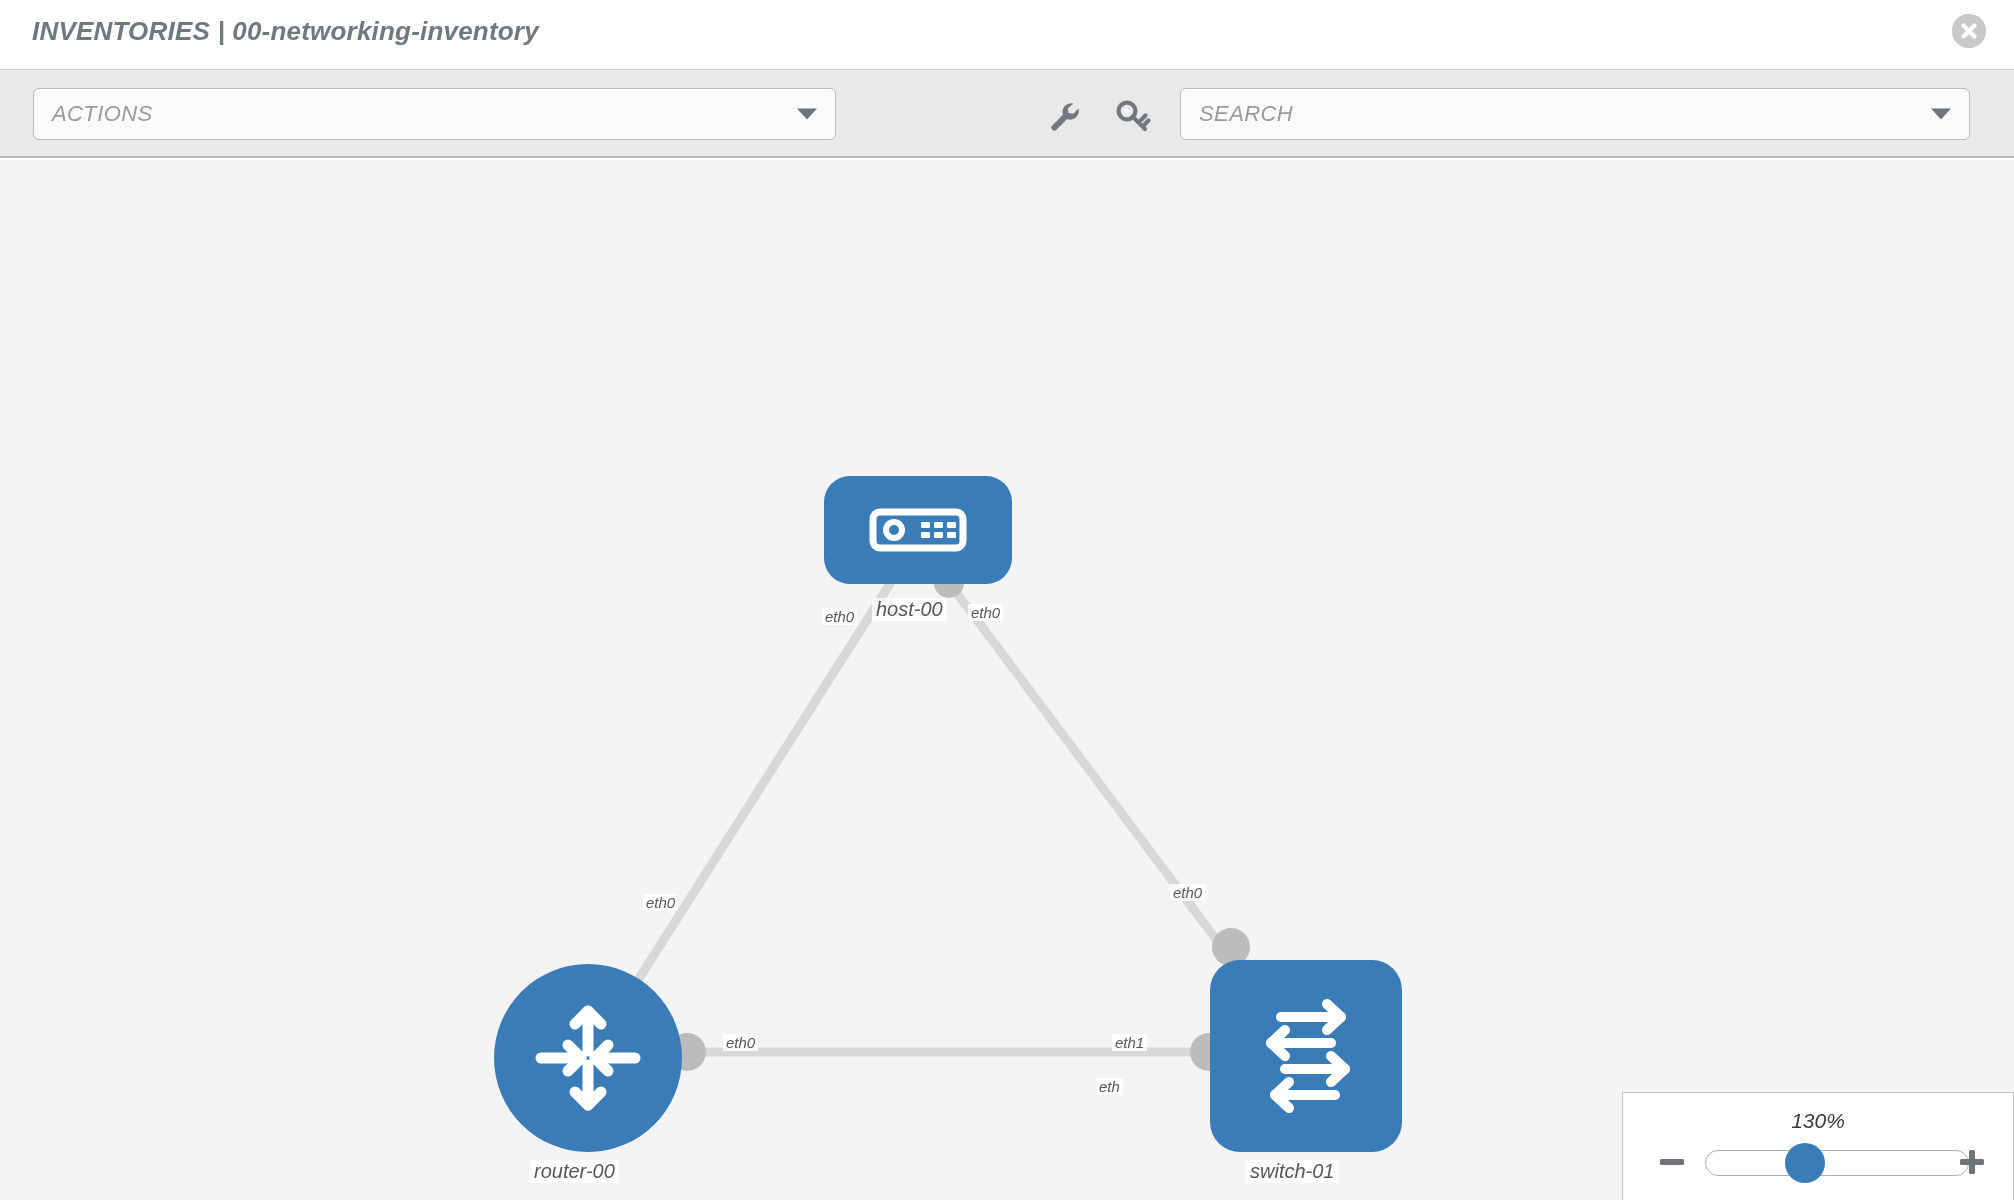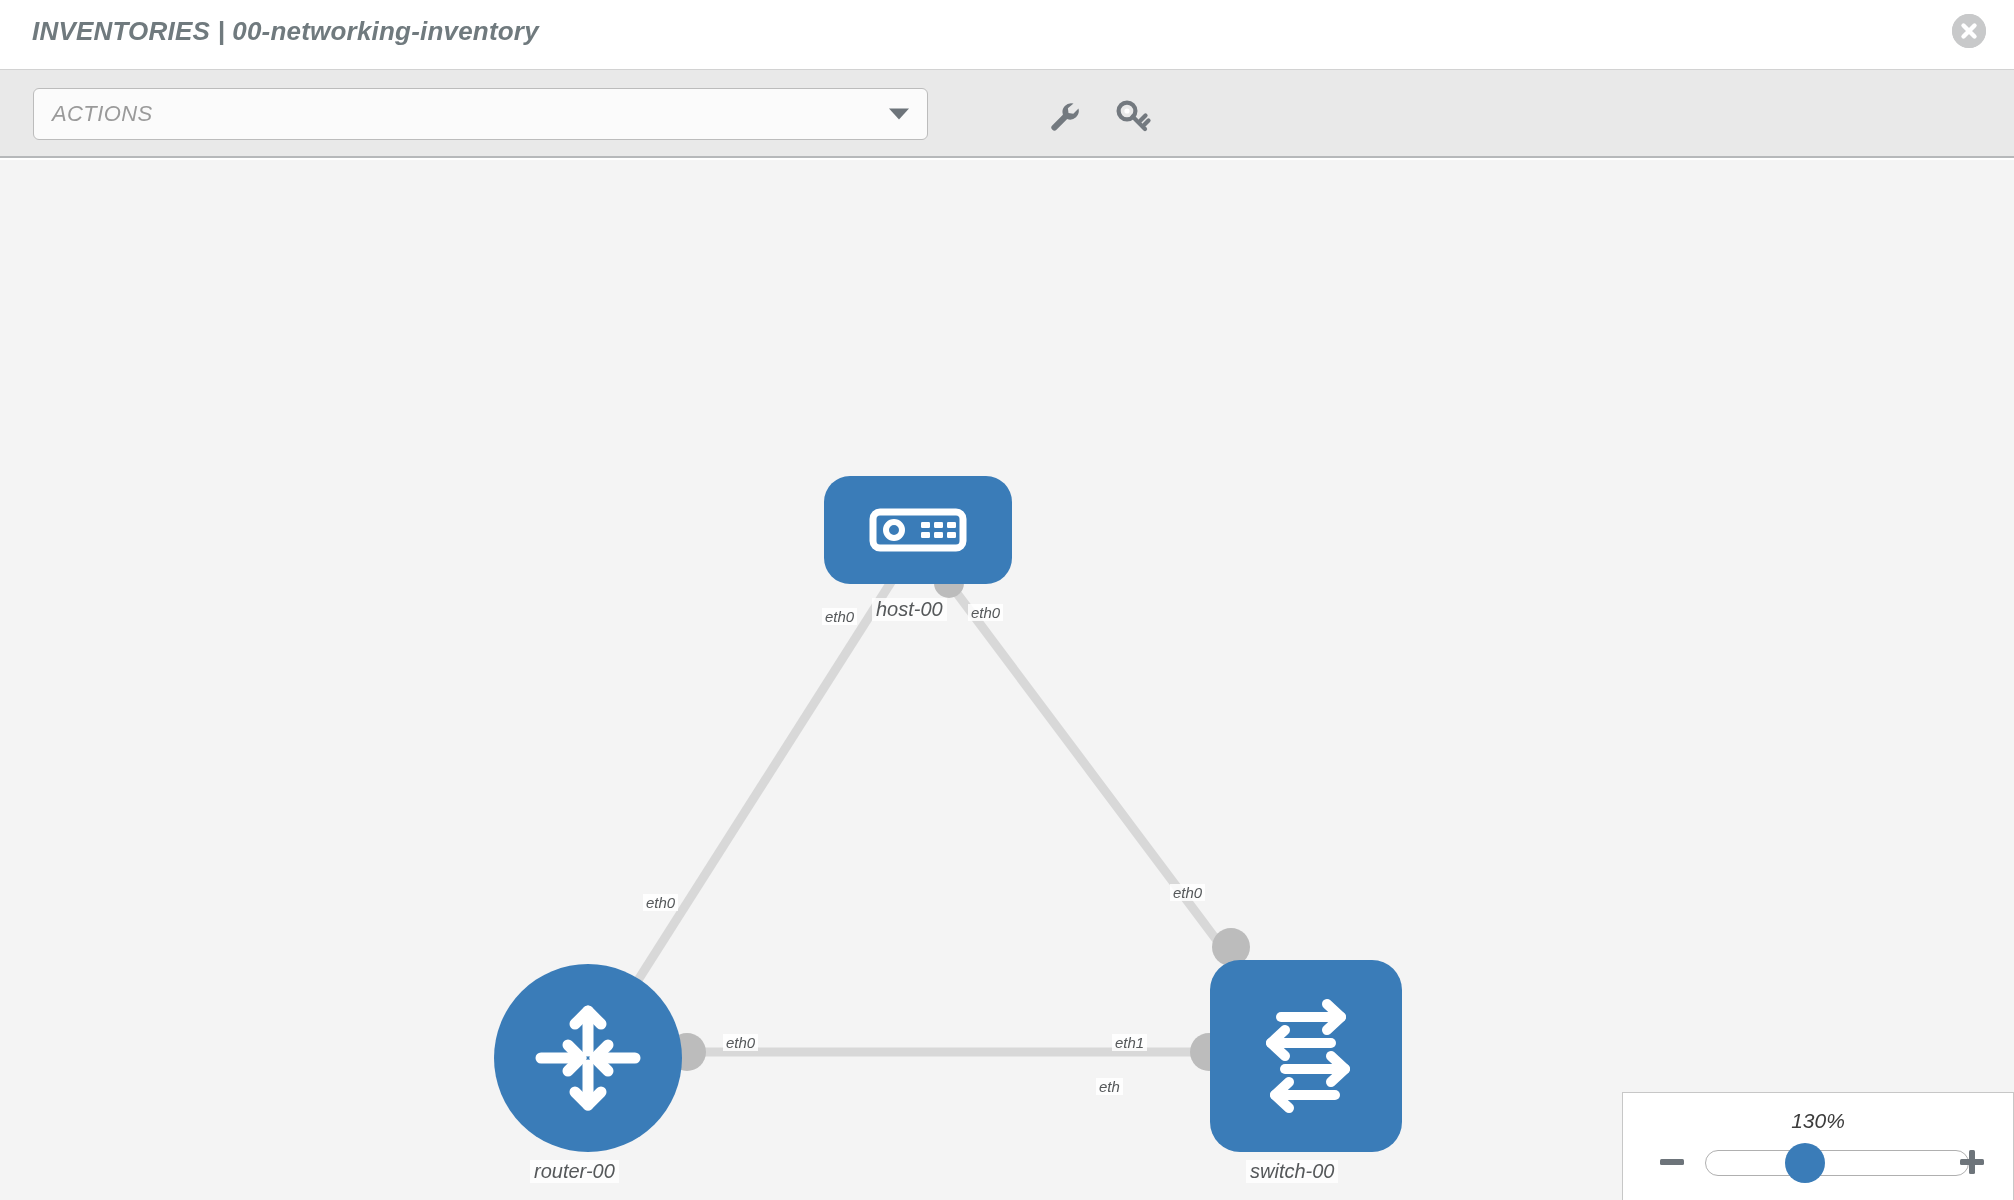--- a/index.html
+++ b/index.html
@@ -35,21 +35,21 @@
     border-top: 1px solid #d2d2d2;
     border-bottom: 2px solid #b6b8ba;
   }
   .ctrl-box {
     position: absolute;
     background: #fbfbfb;
     border: 1px solid #bcbcbc;
     border-radius: 6px;
     height: 52px;
   }
-  #actions-select { left: 33px; top: 18px; width: 895px; }
+  #actions-select { left: 33px; top: 18px; width: 803px; }
   #search-select  { left: 1180px; top: 18px; width: 790px; }
   .ctrl-label {
     position: absolute; left: 18px; top: 50%; transform: translateY(-50%);
     font-size: 22px; color: #9a9a9a; letter-spacing: 0.4px; white-space: nowrap;
   }
   .caret {
     position: absolute; right: 18px; top: 50%; transform: translateY(-50%);
     width: 0; height: 0;
     border-left: 10px solid transparent;
     border-right: 10px solid transparent;
@@ -154,20 +154,24 @@
     <div class="tool-icon" id="key-icon">
       <svg width="40" height="40" viewBox="0 0 40 40" aria-hidden="true">
         <circle cx="14" cy="15" r="8.4" fill="none" stroke="#73797f" stroke-width="4.2"></circle>
         <circle cx="14" cy="15" r="2.6" fill="#ffffff"></circle>
         <path d="M19.6 20.6 L32 33" stroke="#73797f" stroke-width="4.2" stroke-linecap="round"></path>
         <path d="M27.5 24.5 L32.5 19.5" stroke="#73797f" stroke-width="4.2" stroke-linecap="round"></path>
         <path d="M31.5 28.5 L35.5 24.5" stroke="#73797f" stroke-width="4.2" stroke-linecap="round"></path>
       </svg>
     </div>
 
+    <div class="ctrl-box" id="search-select">
+      <span class="ctrl-label">SEARCH</span>
+      <span class="caret"></span>
+    </div>
 
   </div>
 
   <div id="canvas">
 
     <svg id="topology" viewBox="0 0 2014 1040">
 
       <line x1="600" y1="880" x2="900" y2="408" stroke="#d8d8d8" stroke-width="9"></line>
 
       <line x1="938" y1="408" x2="1290" y2="878" stroke="#d8d8d8" stroke-width="9"></line>
@@ -232,21 +236,21 @@
             <path d="M40 35 L26 48 L40 61"></path>
 
             <path d="M40 74 L100 74"></path>
             <path d="M86 61 L100 74 L86 87"></path>
 
             <path d="M90 100 L30 100"></path>
             <path d="M44 87 L30 100 L44 113"></path>
           </g>
         </svg>
       </div>
-      <div class="node-label" id="switch-label">switch-00</div>
+      <div class="node-label" id="switch-label">switch-01</div>
     </div>
 
     <div class="iface-label" style="left:822px; top:448px;">eth0</div>
     <div class="iface-label" style="left:968px; top:444px;">eth0</div>
     <div class="iface-label" style="left:643px; top:734px;">eth0</div>
     <div class="iface-label" style="left:1170px; top:724px;">eth0</div>
     <div class="iface-label" style="left:723px; top:874px;">eth0</div>
     <div class="iface-label" style="left:1096px; top:874px;margin-top:44px;">eth</div>
     <div class="iface-label" style="left:1112px; top:874px;">eth1</div>
 

